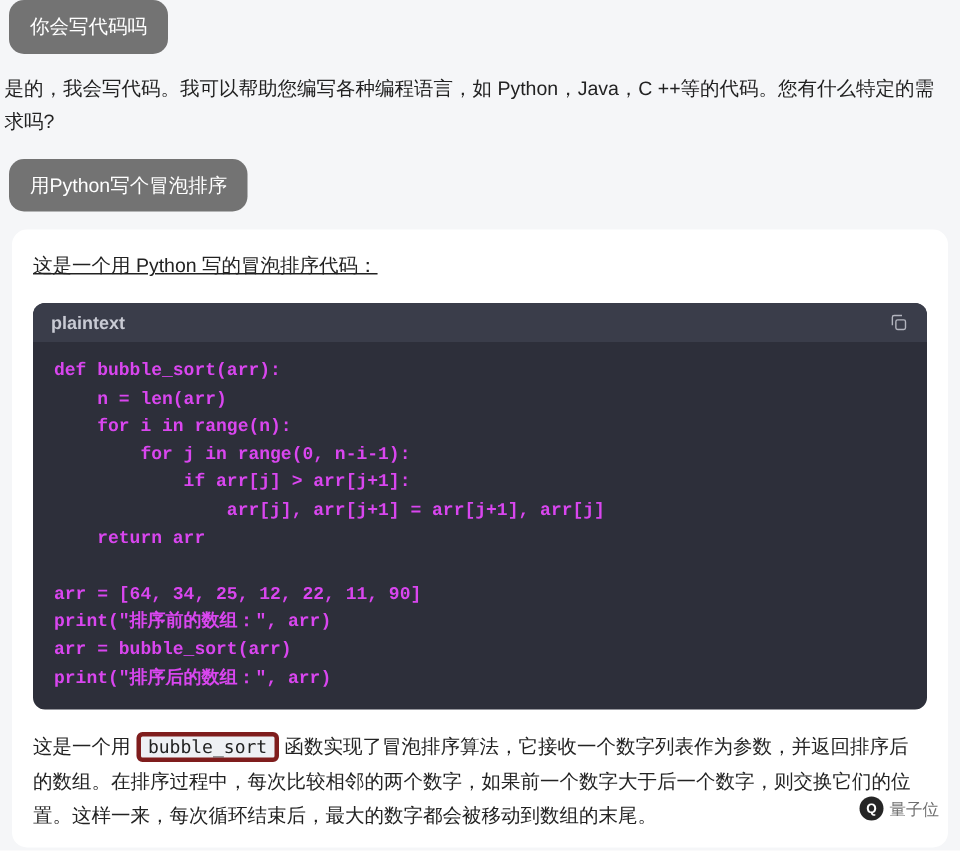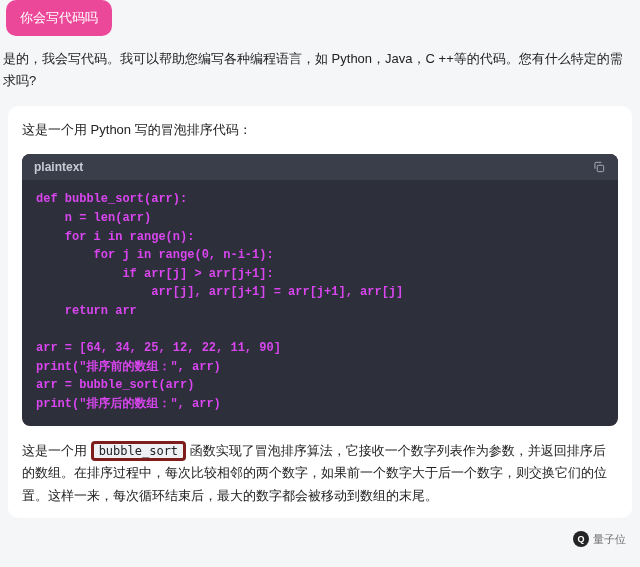--- a/index.html
+++ b/index.html
@@ -11,21 +11,21 @@
     font-size: 13px;
     color: #1a1a1a;
     position: relative;
     overflow: hidden;
   }
   .chat-container {
     padding: 0;
   }
   .user-bubble {
     display: inline-block;
-    background: #ec4899;
+    background: #737373;
     color: #fff;
     padding: 8px 14px;
     border-radius: 10px;
     margin: 0 0 12px 6px;
     font-size: 13px;
     line-height: 1.5;
   }
   .assistant-text {
     padding: 0 14px 14px 3px;
     line-height: 1.7;
@@ -36,20 +36,21 @@
     background: #fff;
     border-radius: 10px;
     margin: 0 8px 8px 8px;
     padding: 14px 14px 10px 14px;
   }
   .reply-intro {
     font-size: 13px;
     line-height: 1.6;
     margin-bottom: 14px;
     color: #222;
+    text-decoration: underline;
   }
   .code-block {
     background: #2d2f3a;
     border-radius: 8px;
     overflow: hidden;
     margin-bottom: 14px;
     font-weight: bold;
   }
   .code-header {
     display: flex;
@@ -117,20 +118,23 @@
 <div class="chat-container">
 
   <div class="user-bubble">
     <span>你会写代码吗</span>
   </div>
 
   <div class="assistant-text">
     <span>是的，我会写代码。我可以帮助您编写各种编程语言，如 Python，Java，C ++等的代码。您有什么特定的需求吗?</span>
   </div>
 
+  <div class="user-bubble">
+    <span>用Python写个冒泡排序</span>
+  </div>
 
   <div class="reply-card">
 
     <div class="reply-intro">
       <span>这是一个用 Python 写的冒泡排序代码：</span>
     </div>
 
     <div class="code-block">
       <div class="code-header">
         <span>plaintext</span>

